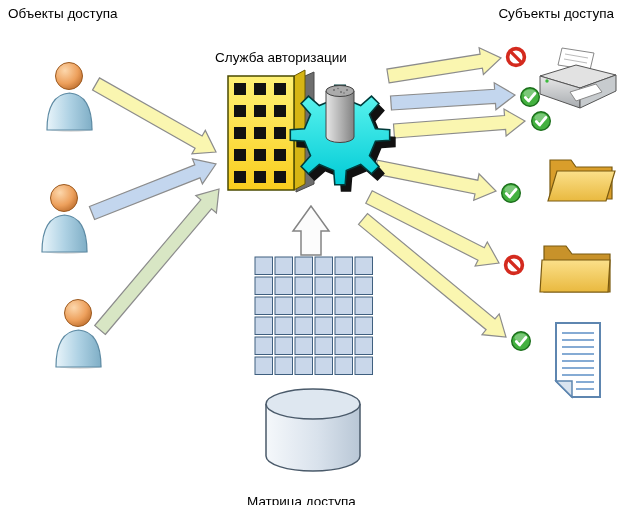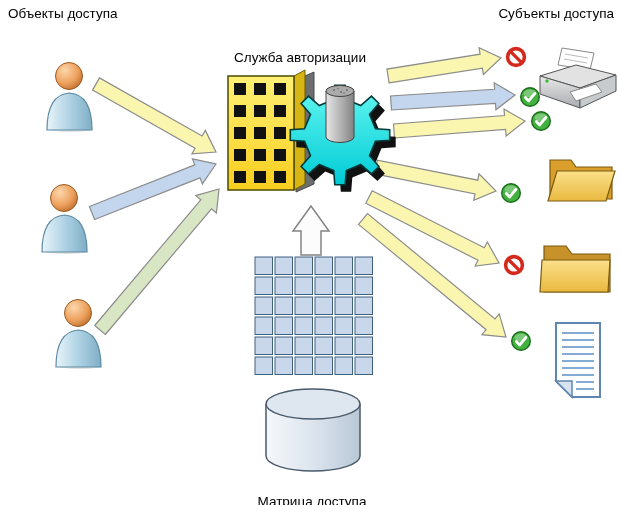--- a/index.html
+++ b/index.html
@@ -9,21 +9,21 @@
     background:#ffffff;
     font-family:"Liberation Sans", sans-serif;
     overflow:hidden;
   }
   .label{
     position:absolute;
     font-size:13.5px;
     color:#000;
     white-space:nowrap;
   }
-  .label.center{text-align:center;}
+  .label.center{text-align:left;}
   .icon{position:absolute;line-height:0;}
   #main-arrows{position:absolute;left:0;top:0;}
   #badge-layer{position:absolute;left:0;top:0;width:620px;height:505px;pointer-events:none;}
   .badge{position:absolute;width:22px;height:22px;line-height:0;}
 </style>
 </head>
 <body>
 
 <div class="canvas">
 

